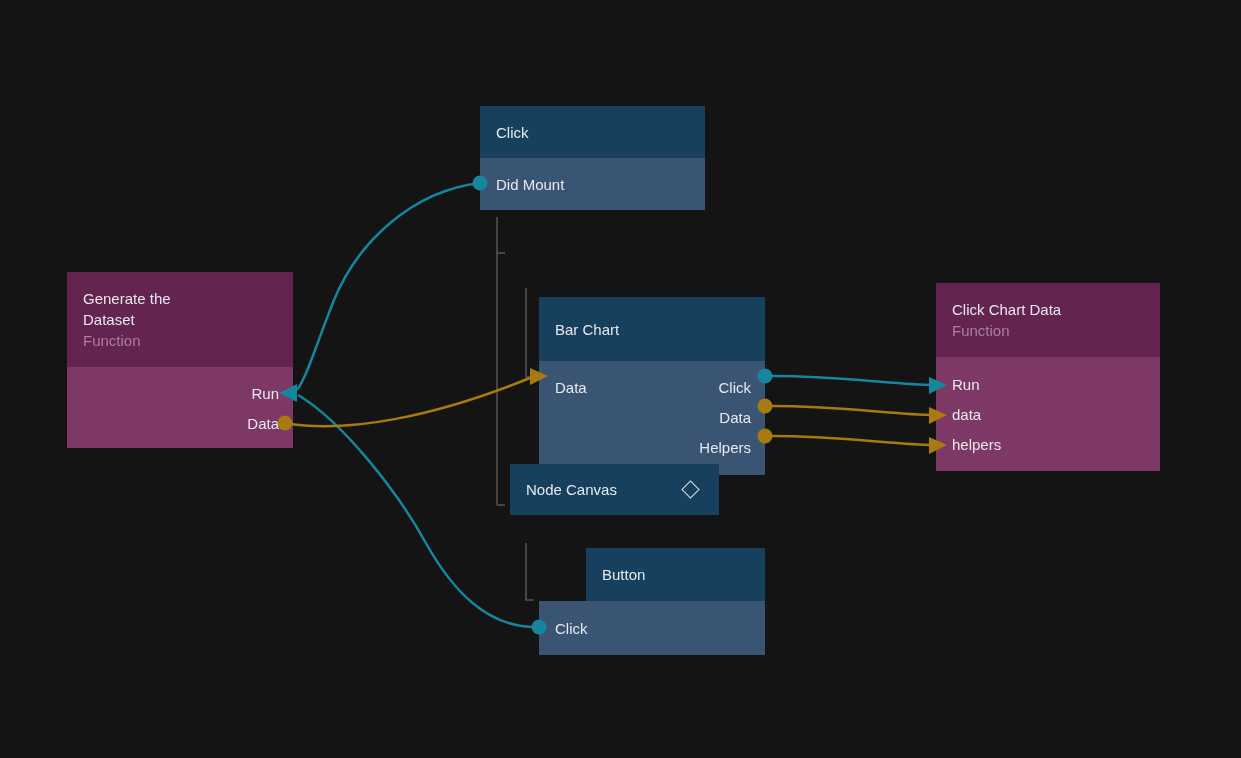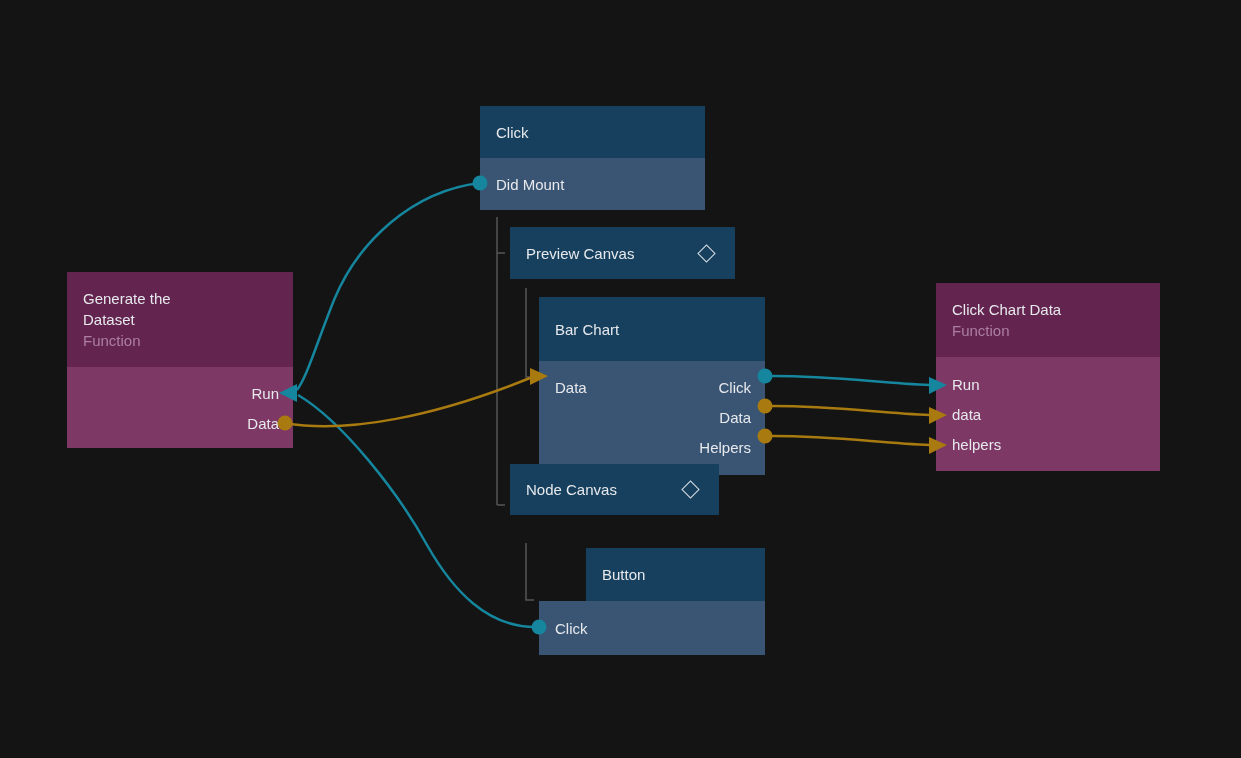--- a/index.html
+++ b/index.html
@@ -60,26 +60,20 @@
     <div class="node-header" style="height:52px;">
       <div class="node-title">Click</div>
     </div>
     <div class="node-body">
       <div class="port-row tall">
         <span>Did Mount</span>
       </div>
     </div>
   </div>
 
-  <div class="node visual" style="left:510px; top:227px; width:225px;">
-    <div class="node-header" style="height:52px;">
-      <div class="node-title">Preview Canvas</div>
-      <span class="diamond"></span>
-    </div>
-  </div>
 
   <div class="node visual" style="left:539px; top:297px; width:226px;">
     <div class="node-header" style="height:64px;">
       <div class="node-title">Bar Chart</div>
     </div>
     <div class="node-body" style="height:114px; padding-top:11px;">
       <div class="port-row inout">
         <span>Data</span>
         <span>Click</span>
       </div>

